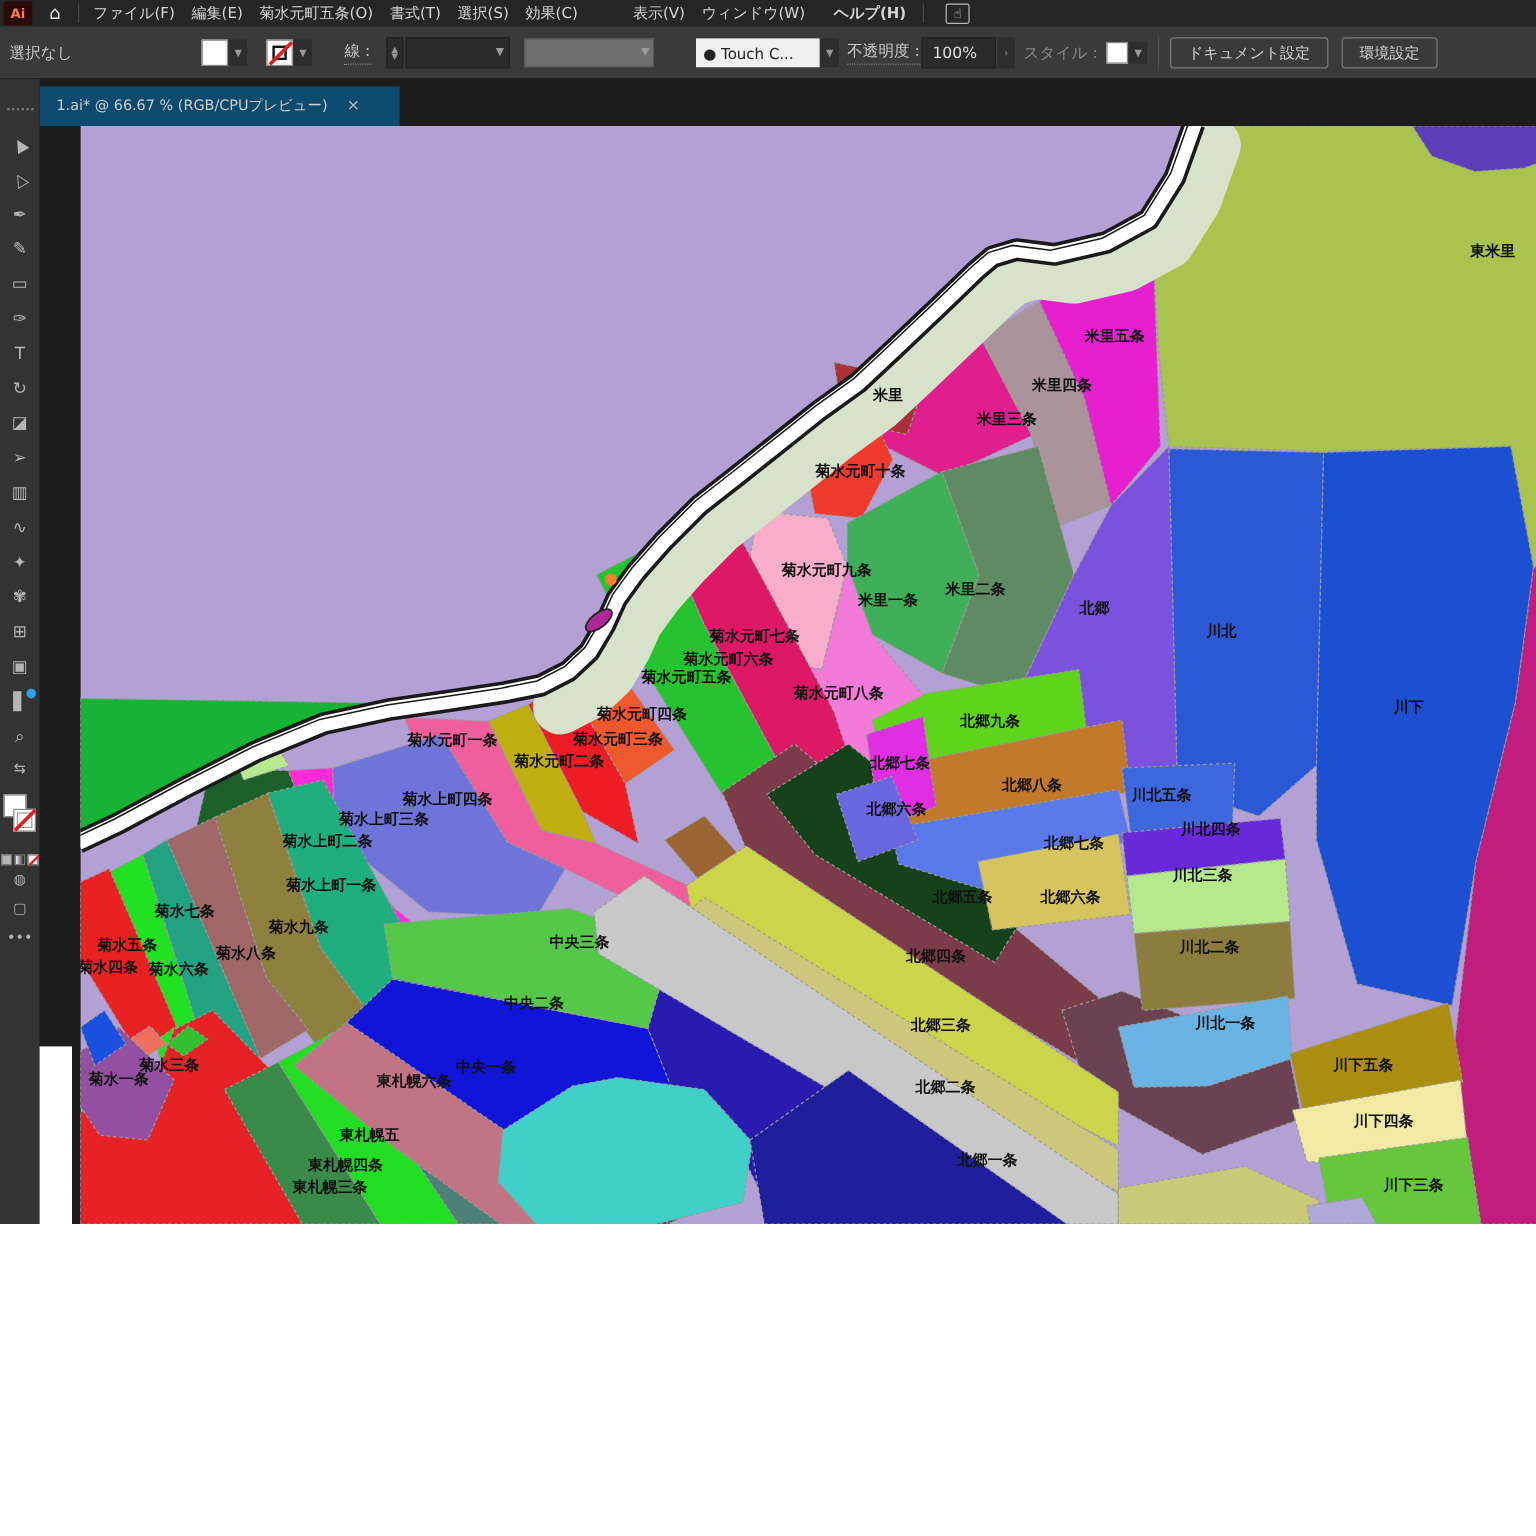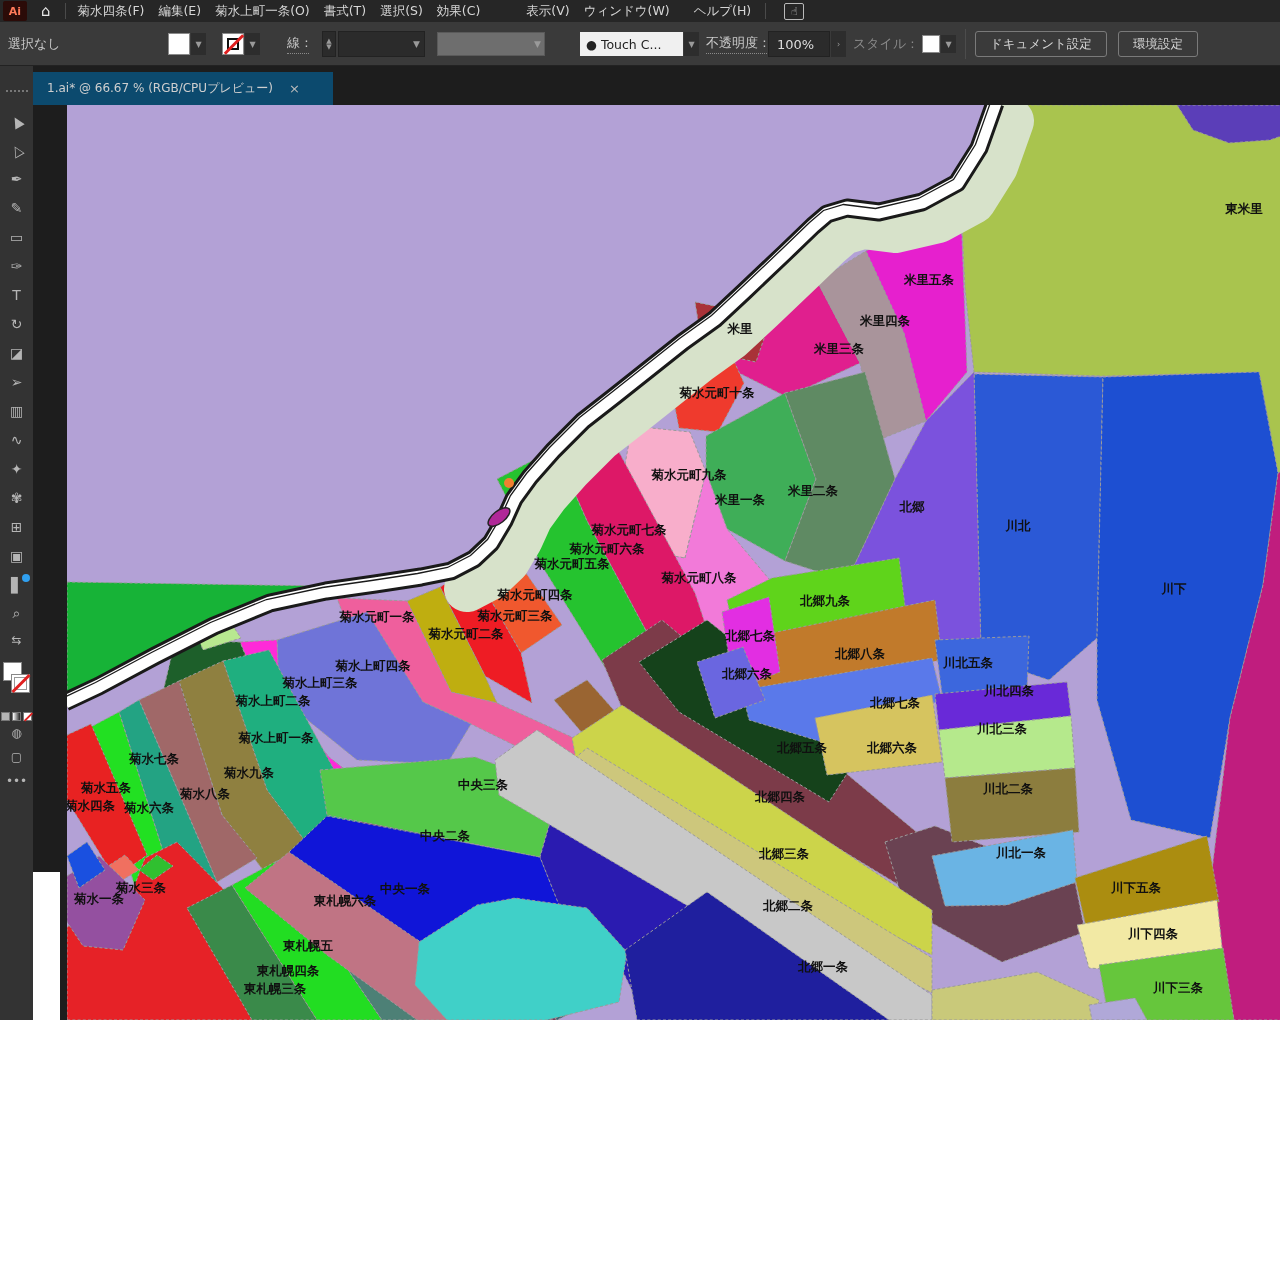--- a/index.html
+++ b/index.html
@@ -7,21 +7,21 @@
   .app { position:absolute; left:0; top:0; width:1280px; height:872px; background:#1d1d1d; }
 
   
   .menubar { position:absolute; left:0; top:0; width:1280px; height:22px; background:#262626; display:flex; align-items:center; color:#d6d6d6; font-size:12.5px; }
   .ai-logo { width:24px; height:20px; margin-left:3px; background:#2b0b08; color:#ff7a59; font-weight:bold; font-size:11px; display:flex; align-items:center; justify-content:center; border-radius:2px; }
   .home-icon { color:#e8e8e8; font-size:15px; margin-left:14px; }
   .mb-sep { width:1px; height:16px; background:#4a4a4a; margin-left:14px; }
   .menus { display:flex; gap:14px; margin-left:12px; }
   .menu-item { white-space:nowrap; cursor:default; }
   .menu-item:nth-child(7) { margin-left:32px; }
-  .menu-item:nth-child(9) { margin-left:10px; }
+  .menu-item:nth-child(9) { margin-left:10px;font-weight:bold; }
   .touch-icon { margin-left:18px; width:20px; height:17px; border:1px solid #b9b9b9; border-radius:2px; color:#cfcfcf; font-size:11px; display:flex; align-items:center; justify-content:center; }
 
   
   .controlbar { position:absolute; left:0; top:22px; width:1280px; height:44px; background:#3a3a3a; border-bottom:1px solid #222; color:#c9c9c9; font-size:13px; }
   .cb { position:absolute; top:0; height:44px; display:flex; align-items:center; }
   .swatch { width:22px; height:22px; background:#fff; border:1px solid #8a8a8a; position:relative; }
   .swatch.stroke:before { content:""; position:absolute; left:4px; top:4px; right:4px; bottom:4px; border:2px solid #111; background:#fff; }
   .swatch.stroke:after, .swatch.none-slash:after { content:""; position:absolute; left:-2px; top:9px; width:26px; height:3px; background:#e02020; transform:rotate(-45deg); }
   .chev-cell { width:15px; height:22px; background:#2d2d2d; color:#9a9a9a; font-size:8px; display:flex; align-items:center; justify-content:center; margin-left:1px; }
   .underlabel { border-bottom:1px dotted #8a8a8a; padding-bottom:1px; }
@@ -67,23 +67,23 @@
 </head>
 <body>
 
 <div class="app">
 
   <div class="menubar">
     <div class="ai-logo">Ai</div>
     <div class="home-icon">⌂</div>
     <div class="mb-sep"></div>
     <div class="menus" id="menus">
-        <div class="menu-item">菊水四条(F)</div>
+        <div class="menu-item">ファイル(F)</div>
         <div class="menu-item">編集(E)</div>
-        <div class="menu-item">菊水上町一条(O)</div>
+        <div class="menu-item">菊水元町五条(O)</div>
         <div class="menu-item">書式(T)</div>
         <div class="menu-item">選択(S)</div>
         <div class="menu-item">効果(C)</div>
         <div class="menu-item">表示(V)</div>
         <div class="menu-item">ウィンドウ(W)</div>
         <div class="menu-item">ヘルプ(H)</div>
       </div>
     <div class="mb-sep"></div>
     <div class="touch-icon">☝</div>
   </div>

